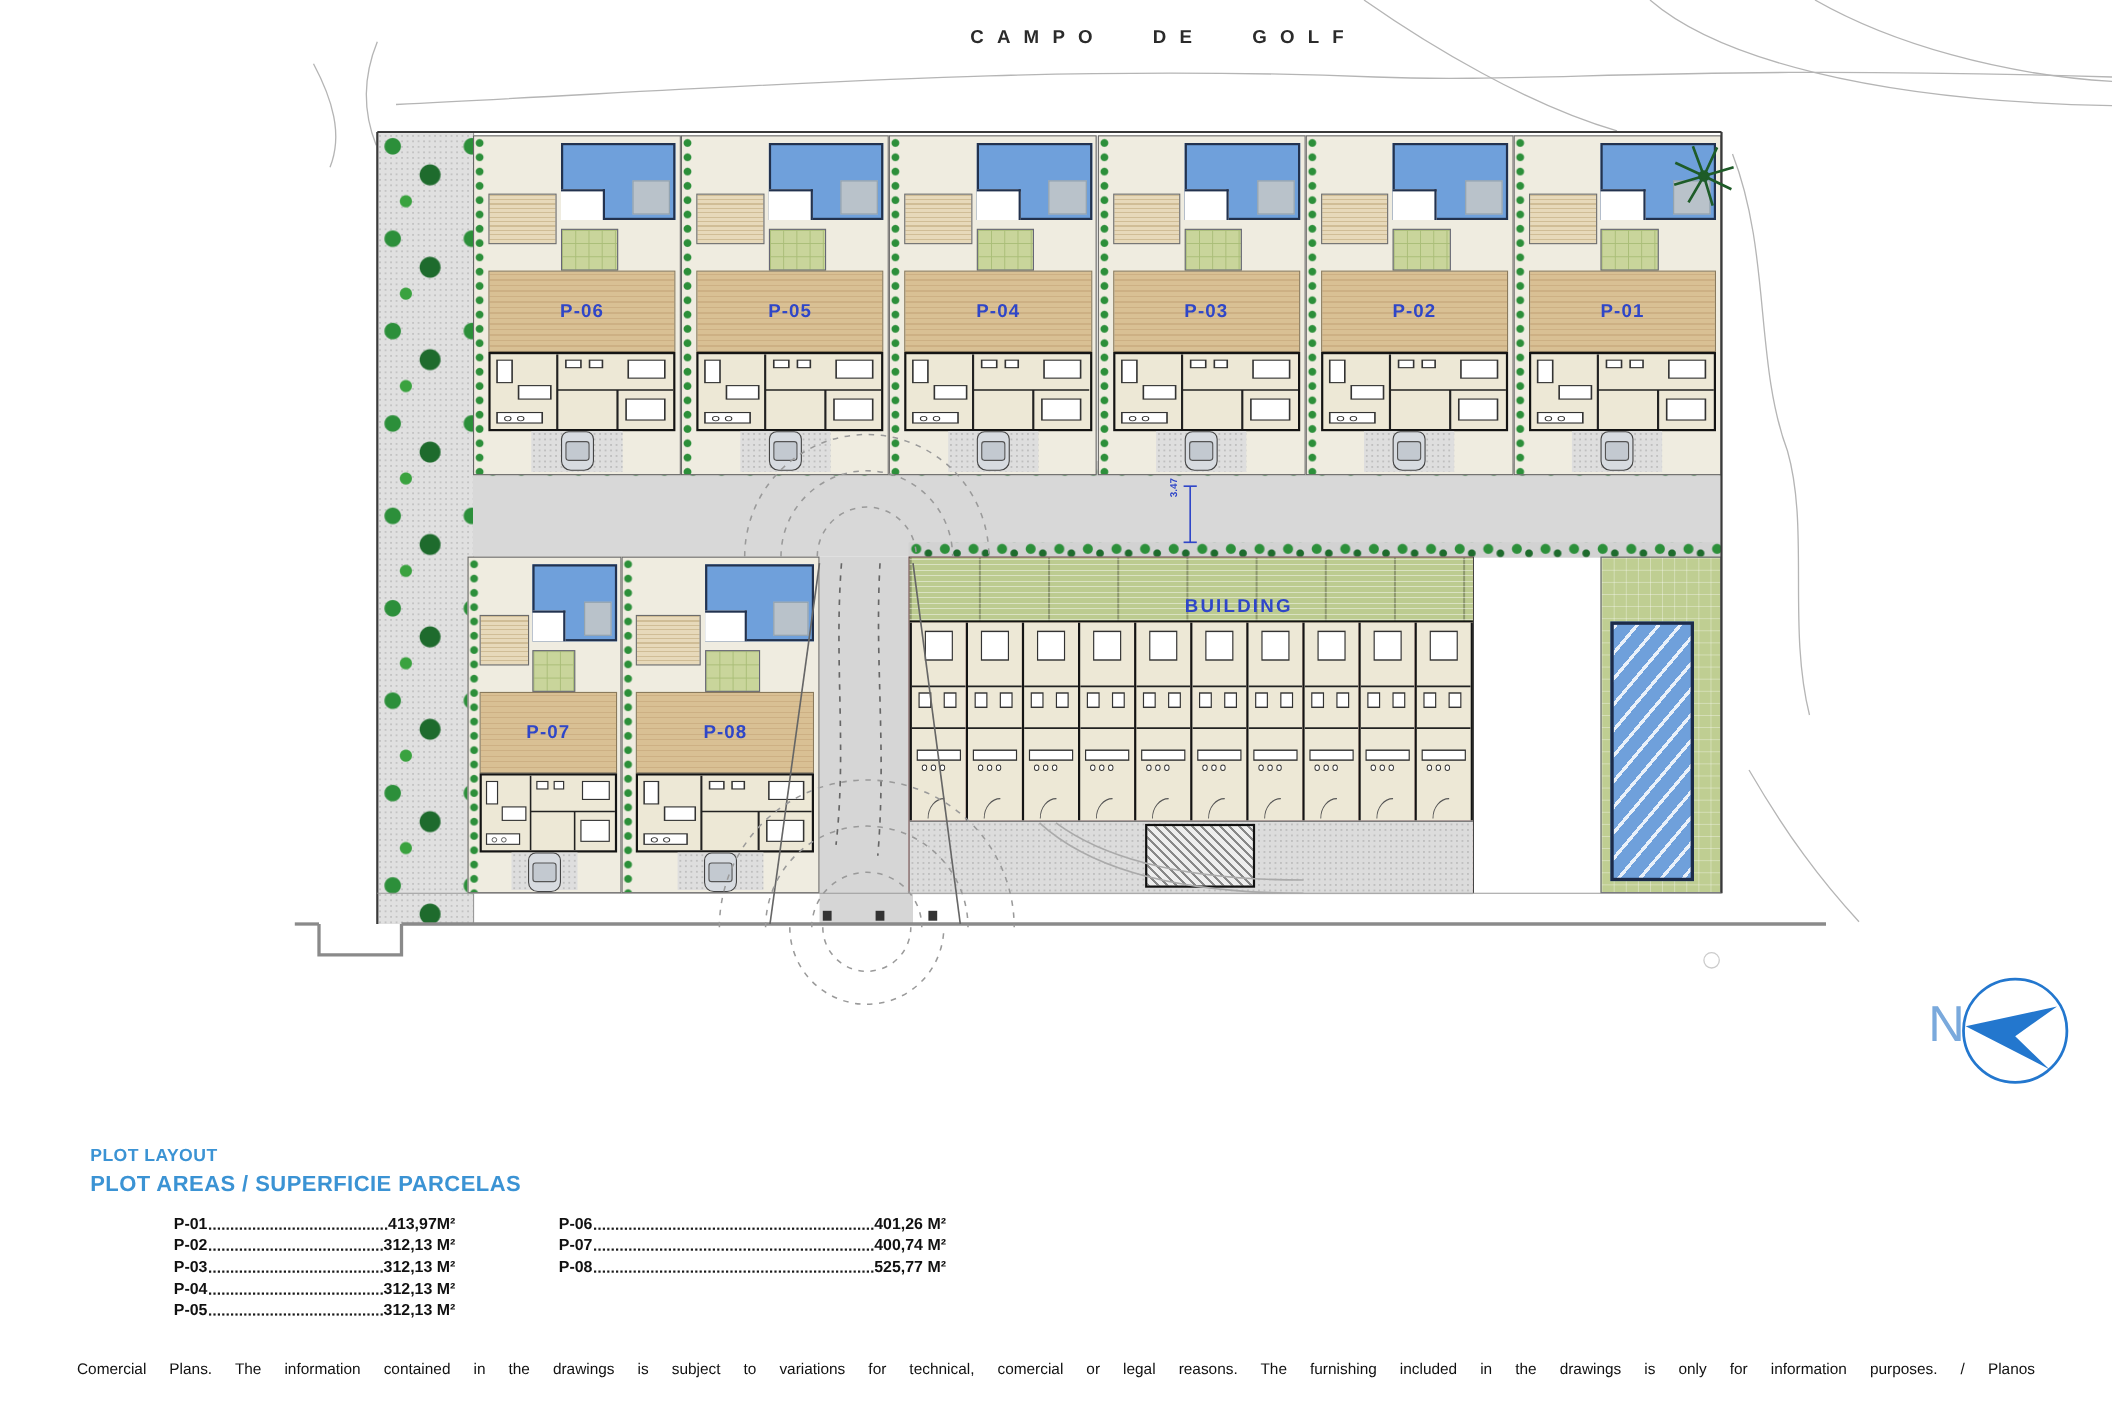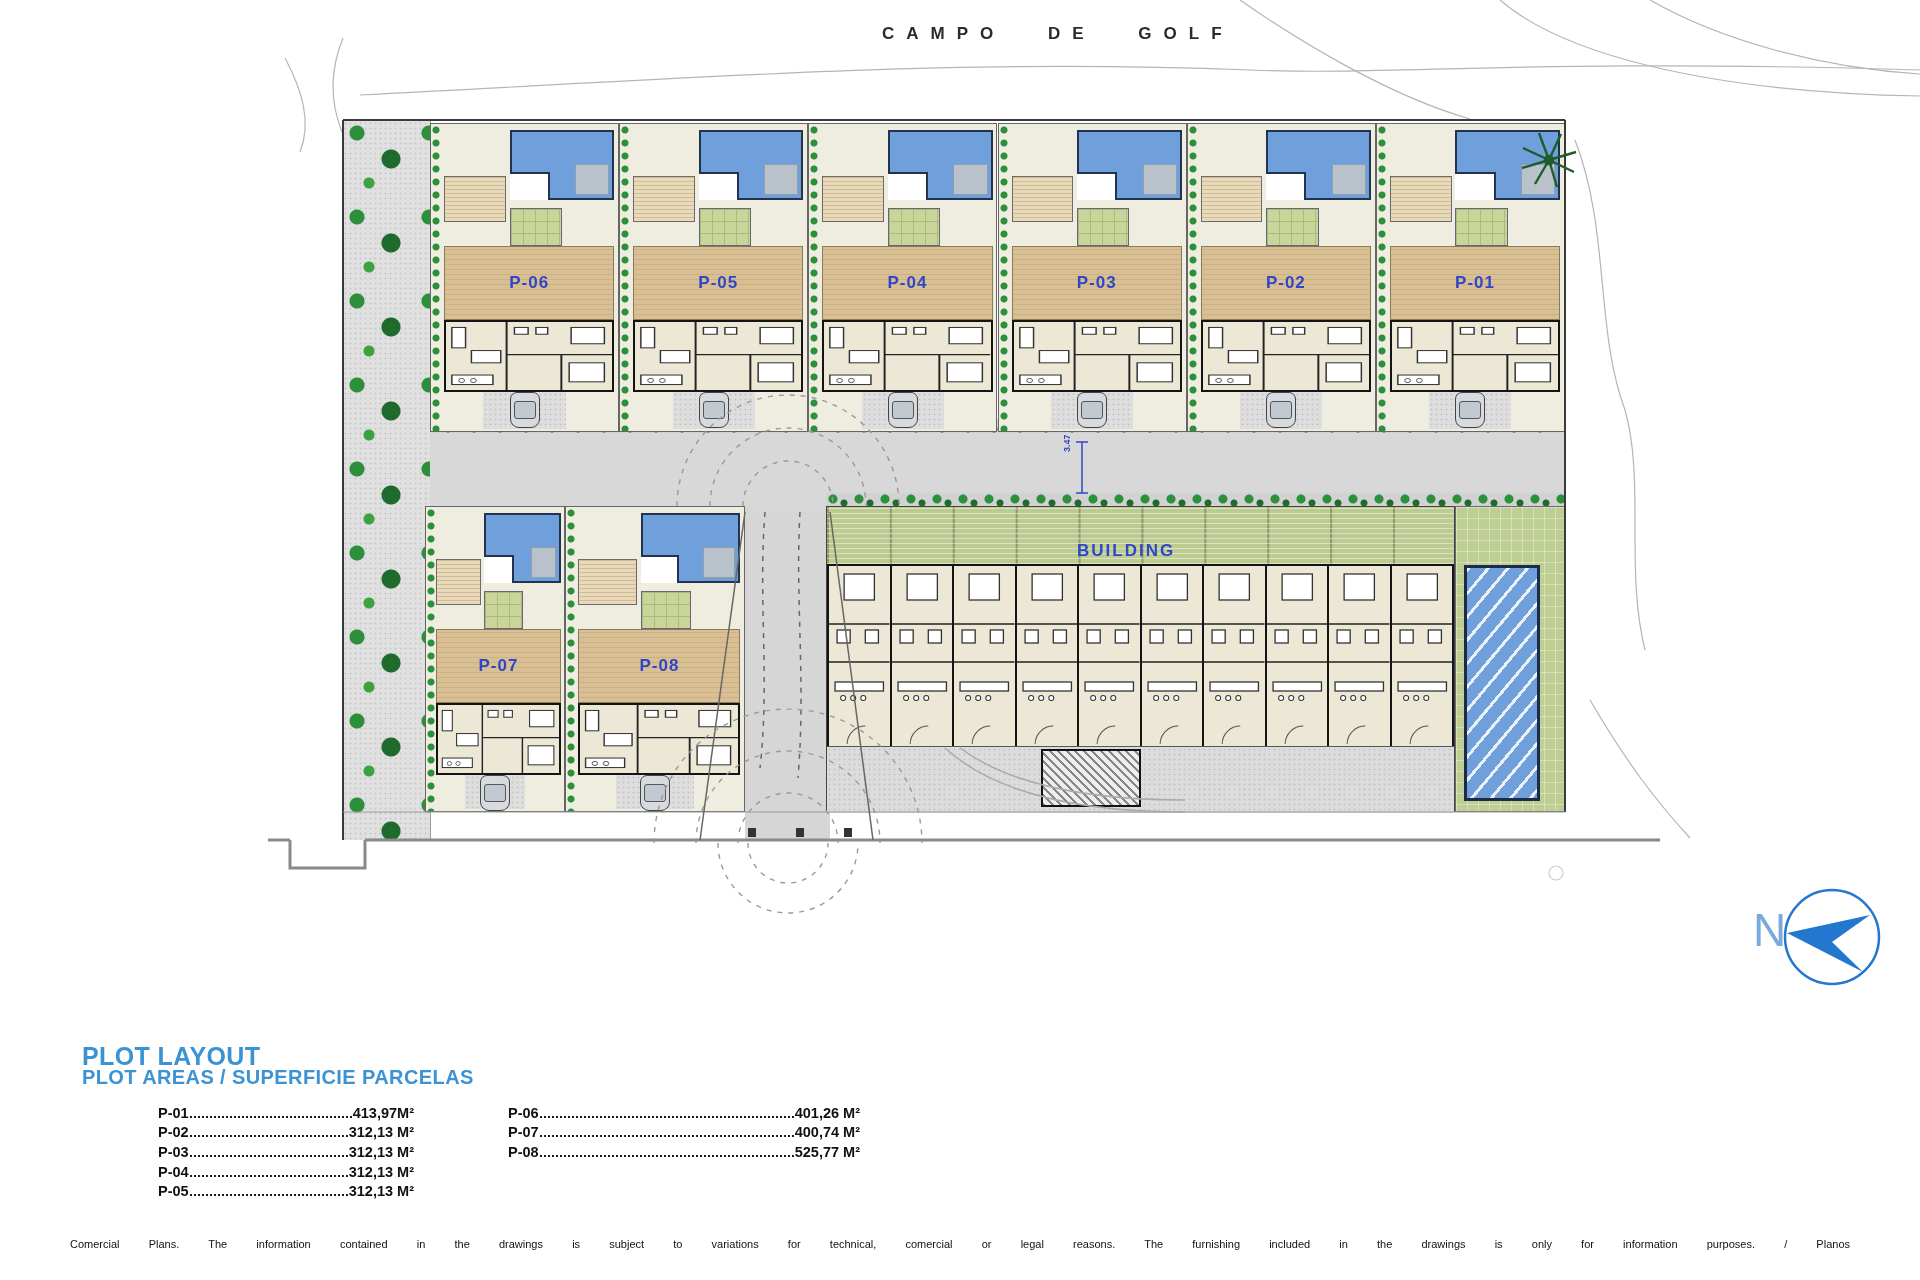--- a/index.html
+++ b/index.html
@@ -54,21 +54,21 @@
   .v-house{left:7%;right:2%;top:196px;height:72px;background:#ede8d6;border:2px solid #141414;}
   .v-house svg{display:block;width:100%;height:100%;}
   .v-drive{left:28%;width:44%;top:268px;bottom:2px;background-color:#dedede;
     background-image:radial-gradient(#bfbfbf .8px, transparent 1.1px);background-size:5px 5px;}
   .v-car{left:calc(50% - 15px);width:30px;height:36px;top:268px;background:#d7dbe0;
     border:1.5px solid #444;border-radius:7px 7px 9px 9px;}
   .v-car:after{content:"";position:absolute;left:3px;right:3px;top:8px;bottom:8px;
     background:#c3c9d0;border:1px solid #555;border-radius:3px;}
 
   
-  .building{left:826px;top:506px;width:629px;height:306px;border:1px solid #444;
+  .building{left:826px;top:506px;width:514px;height:306px;border:1px solid #444;
     box-sizing:border-box;background:#fca5a5;}
   .b-pergola{position:absolute;left:0;top:0;width:100%;height:59px;
     background-color:#bccb90;
     background-image:
       repeating-linear-gradient(0deg, rgba(255,255,255,.45) 0 1px, transparent 1px 5px),
       linear-gradient(90deg, rgba(0,0,0,.25) 2px, transparent 2px);
     background-size:auto,62.9px 100%;border-bottom:2px solid #141414;box-sizing:border-box;}
   .building-label{position:absolute;left:250px;top:34px;font-size:17px;font-weight:bold;
     color:var(--label-blue);letter-spacing:2px;}
   .b-units{position:absolute;left:0;top:59px;width:100%;height:180px;display:flex;}
@@ -96,34 +96,34 @@
   
 
   
   .dim-label{left:1062px;top:452px;font-size:9px;font-weight:bold;color:var(--label-blue);
     transform:rotate(-90deg);transform-origin:left top;}
 
   
   .compass-n{left:1753px;top:903px;font-size:46px;font-weight:400;color:#7aa9dc;}
 
   
-  .legend-h1{left:82px;top:1042px;font-size:25px;font-weight:bold;color:var(--head-blue);
+  .legend-h1{left:82px;top:1042px;font-size:16px;font-weight:bold;color:var(--head-blue);
     letter-spacing:.4px;text-align:center;}
   .legend-h2{left:82px;top:1066px;font-size:20px;font-weight:bold;color:var(--head-blue);
     letter-spacing:.4px;}
   .legend-col{top:1101px;display:flex;flex-direction:column;}
   .legend-col1{left:158px;width:256px;}
   .legend-col2{left:508px;width:352px;}
   .legend-row{display:flex;align-items:flex-end;height:19.7px;font-size:14.5px;font-weight:bold;
     color:#111;}
   .lg-dots{flex:1;border-bottom:2.2px dotted #1a1a1a;margin:0 1px 3px 1px;}
   .lg-area{white-space:nowrap;}
 
   
-  .disclaimer{left:70px;top:1238px;width:1780px;font-size:11px;line-height:13.5px;color:#111;}
+  .disclaimer{left:70px;top:1238px;width:1780px;font-size:14px;line-height:13.5px;color:#111;}
   .disclaimer div{text-align:justify;text-align-last:justify;}
 
   svg.overlay{position:absolute;left:0;top:0;pointer-events:none;}
 </style>
 </head>
 <body>
 
 <div class="page">
 
   <div class="abs campo-title">CAMPO DE GOLF</div>

